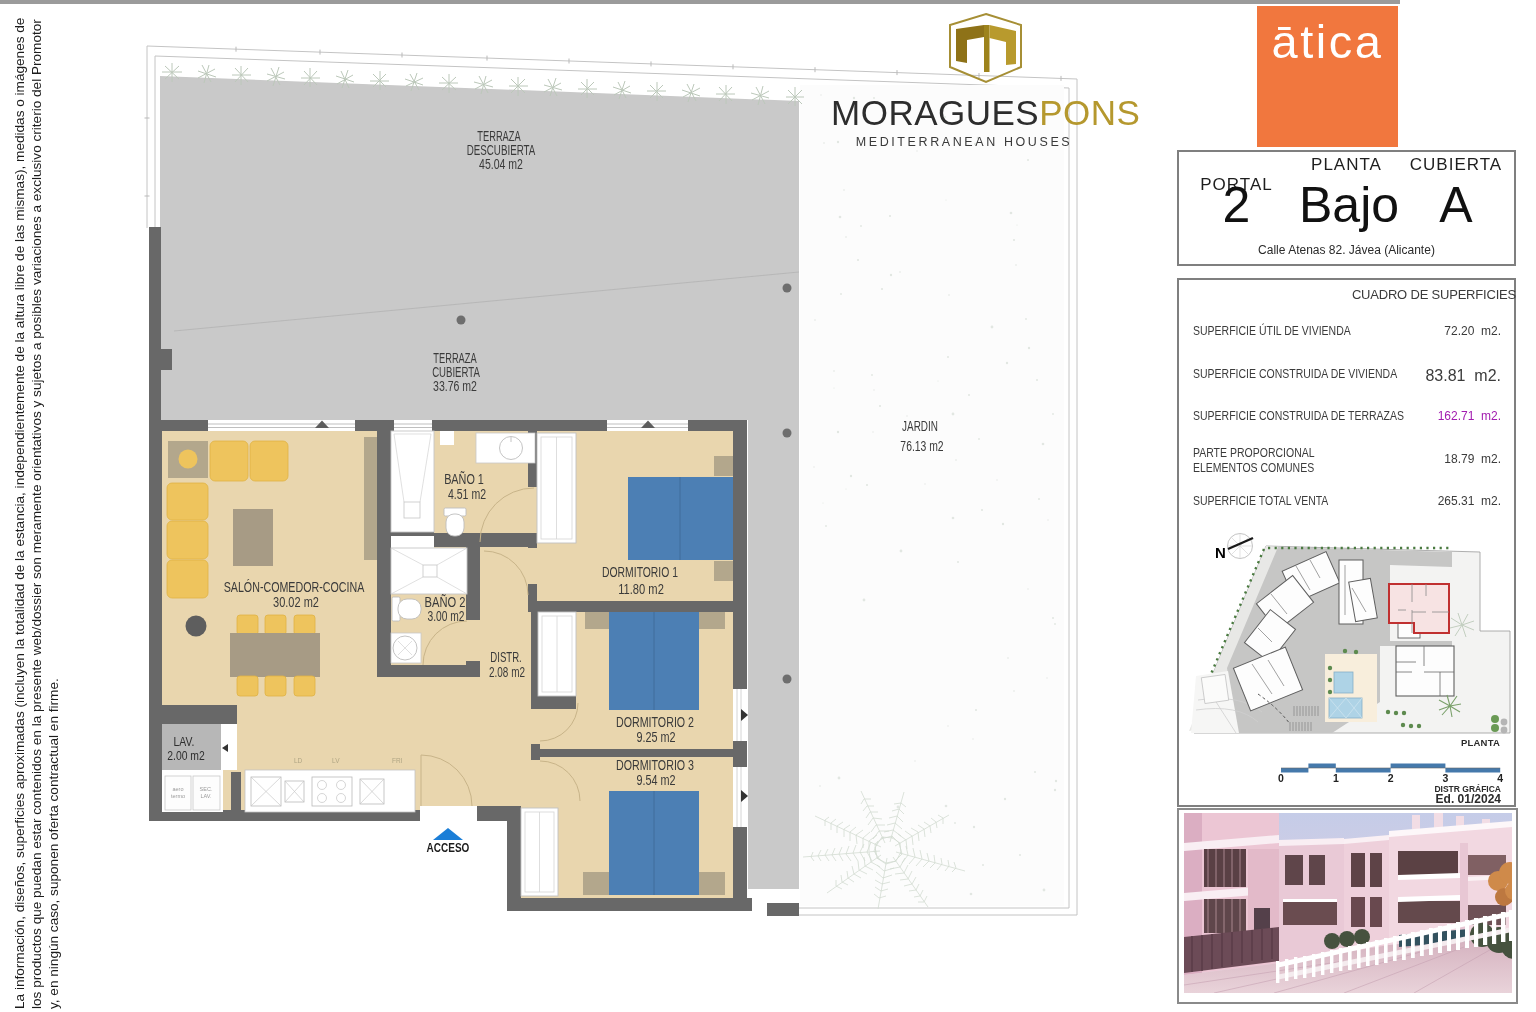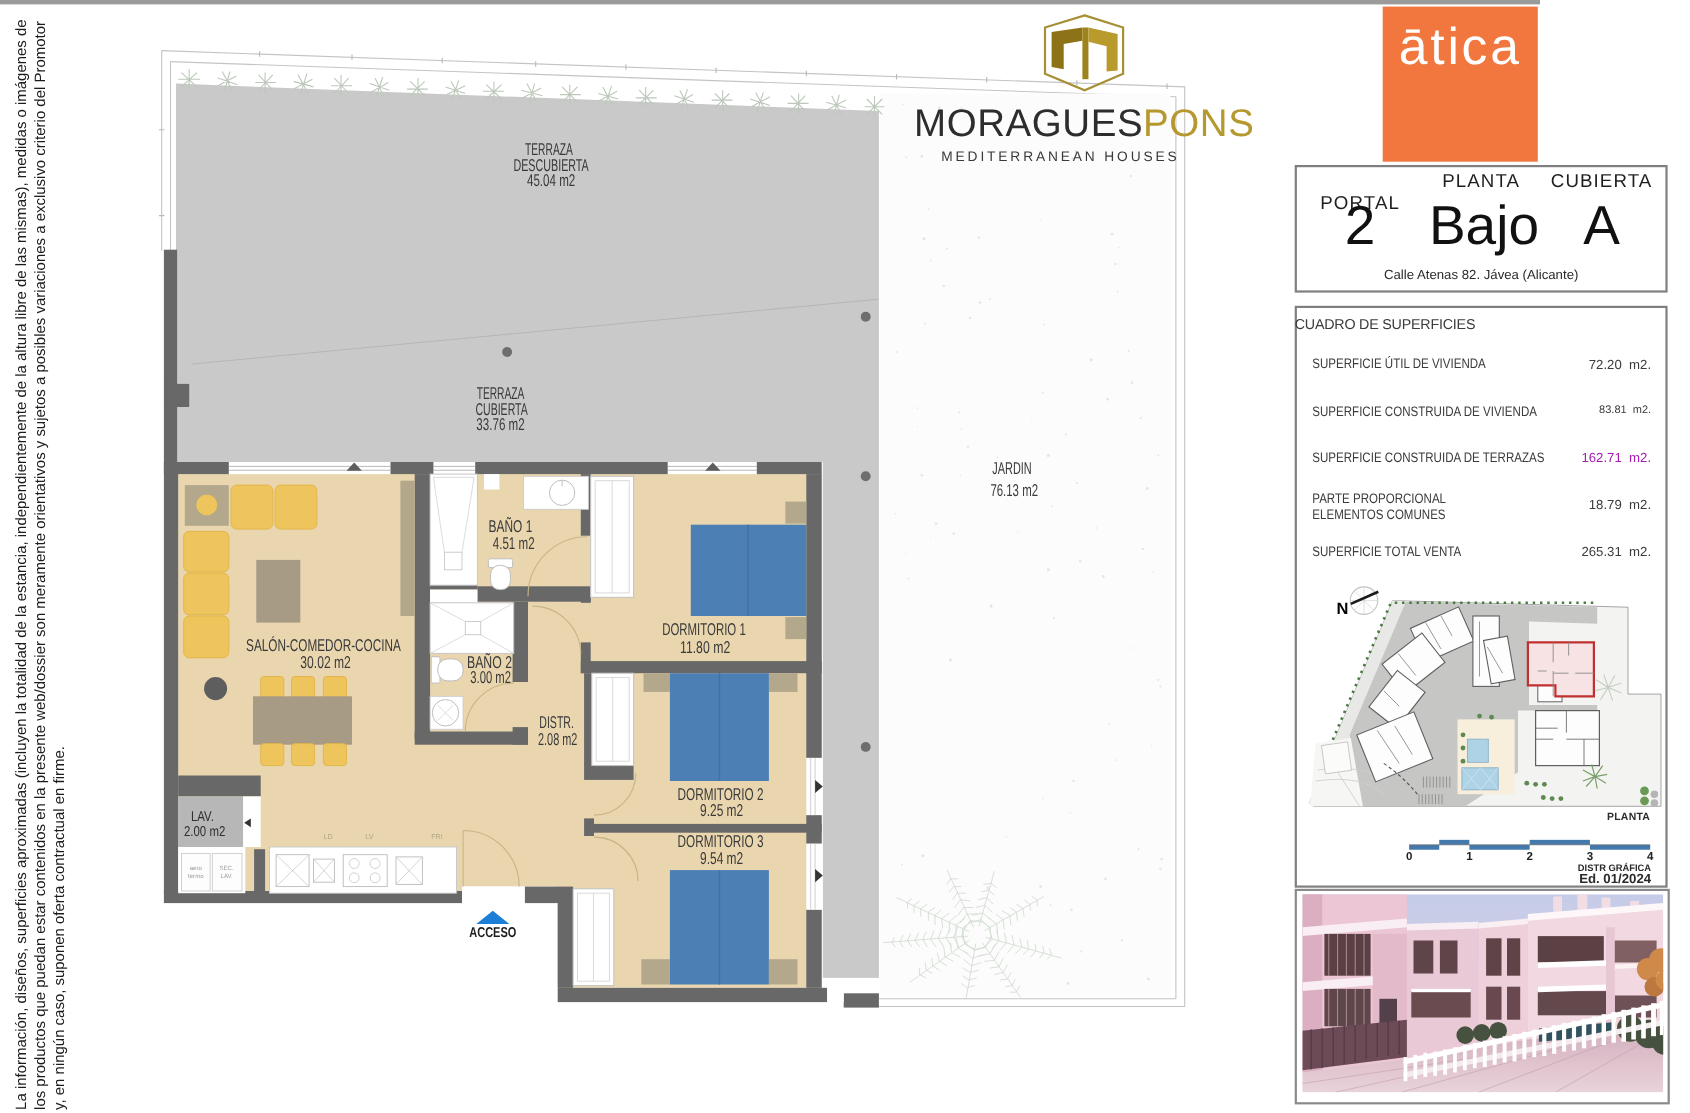--- a/index.html
+++ b/index.html
@@ -464,27 +464,27 @@
 <div class="abs" style="left:1189px;top:176px;width:95px;text-align:center;font-size:50px;color:#111;">2</div>
 
 <div class="abs" style="left:1299px;top:176px;width:95px;text-align:center;font-size:50px;color:#111;">Bajo</div>
 
 <div class="abs" style="left:1406px;top:176px;width:100px;text-align:center;font-size:50px;color:#111;">A</div>
 
 <div class="abs" style="left:1177px;top:243px;width:339px;text-align:center;font-size:12px;color:#2a2a2a;">Calle Atenas 82. Jávea (Alicante)</div>
 
 <div class="abs" style="left:1177px;top:278px;width:335px;height:525px;background:#fff;border:2px solid #7f7f7f;"></div>
 
-<div class="abs" style="left:1177px;top:287px;width:339px;text-align:left;font-size:13px;color:#3b3b3b;letter-spacing:-0.2px;">CUADRO DE SUPERFICIES</div>
+<div class="abs" style="left:1177px;top:287px;width:339px;text-align:right;font-size:13px;color:#3b3b3b;letter-spacing:-0.2px;">CUADRO DE SUPERFICIES</div>
 
 <div class="abs" style="left:1193px;top:324px;width:280px;font-size:12.5px;color:#3b3b3b;white-space:nowrap;transform:scaleX(0.84);transform-origin:0 0;">SUPERFICIE ÚTIL DE VIVIENDA</div>
 <div class="abs" style="left:1380px;top:324px;width:121px;font-size:12px;color:#3b3b3b;text-align:right;">72.20&nbsp;&nbsp;m2.</div>
 
 <div class="abs" style="left:1193px;top:367px;width:280px;font-size:12.5px;color:#3b3b3b;white-space:nowrap;transform:scaleX(0.84);transform-origin:0 0;">SUPERFICIE CONSTRUIDA DE VIVIENDA</div>
-<div class="abs" style="left:1380px;top:367px;width:121px;font-size:10px;color:#3b3b3b;text-align:right;">83.81&nbsp;&nbsp;m2.</div>
+<div class="abs" style="left:1380px;top:367px;width:121px;font-size:16px;color:#3b3b3b;text-align:right;">83.81&nbsp;&nbsp;m2.</div>
 
 <div class="abs" style="left:1193px;top:409px;width:280px;font-size:12.5px;color:#3b3b3b;white-space:nowrap;transform:scaleX(0.84);transform-origin:0 0;">SUPERFICIE CONSTRUIDA DE TERRAZAS</div>
 <div class="abs" style="left:1380px;top:409px;width:121px;font-size:12px;color:#a21caf;text-align:right;">162.71&nbsp;&nbsp;m2.</div>
 
 <div class="abs" style="left:1193px;top:446px;width:280px;font-size:12.5px;color:#3b3b3b;line-height:15px;white-space:nowrap;transform:scaleX(0.84);transform-origin:0 0;">PARTE PROPORCIONAL<br>ELEMENTOS COMUNES</div>
 <div class="abs" style="left:1380px;top:452px;width:121px;font-size:12px;color:#3b3b3b;text-align:right;">18.79&nbsp;&nbsp;m2.</div>
 
 <div class="abs" style="left:1193px;top:494px;width:280px;font-size:12.5px;color:#3b3b3b;white-space:nowrap;transform:scaleX(0.84);transform-origin:0 0;">SUPERFICIE TOTAL VENTA</div>
 <div class="abs" style="left:1380px;top:494px;width:121px;font-size:12px;color:#3b3b3b;text-align:right;">265.31&nbsp;&nbsp;m2.</div>
 

